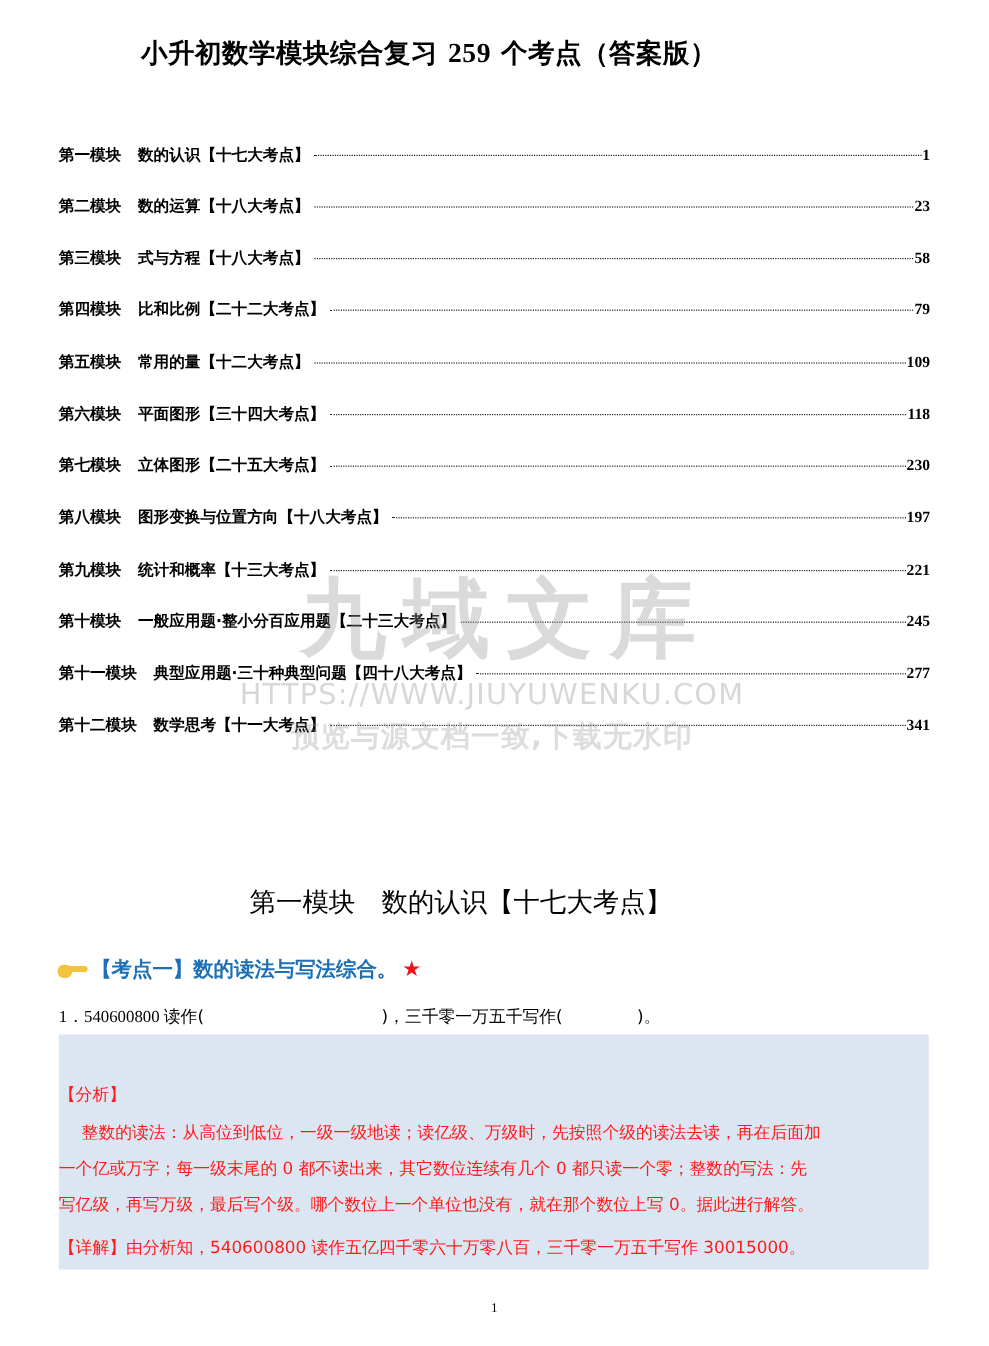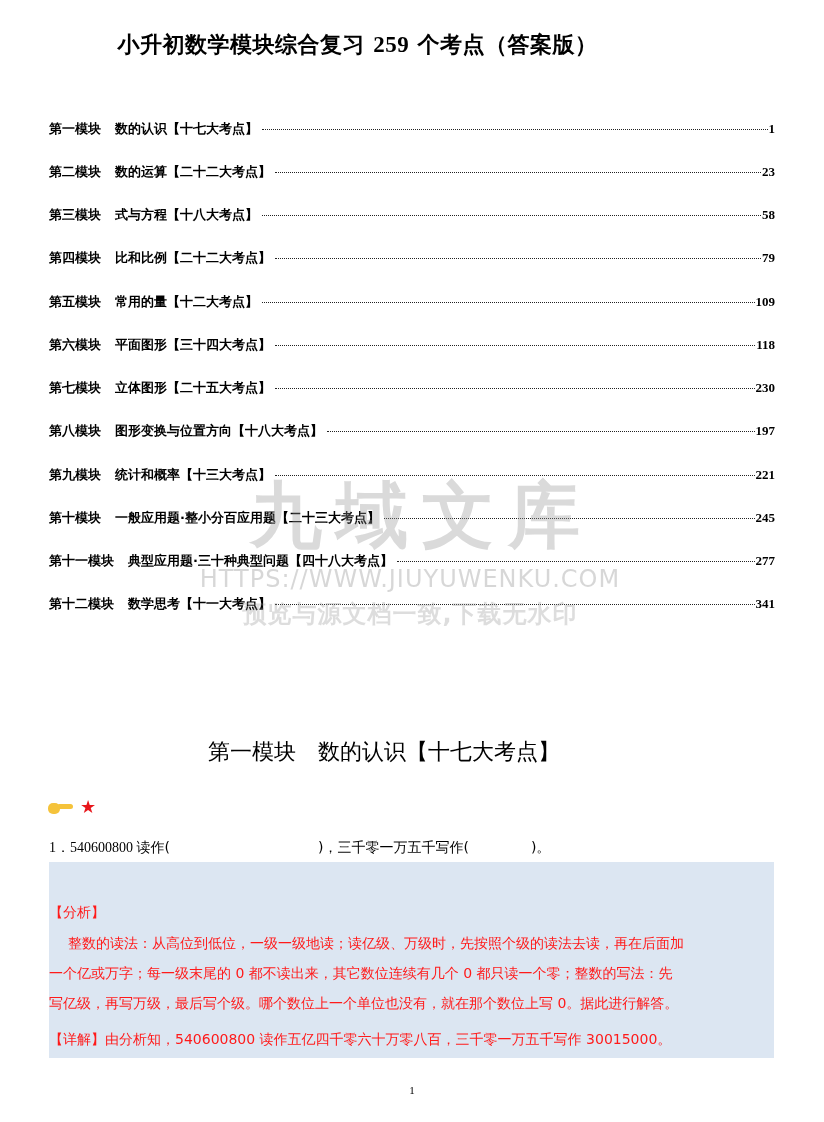--- a/index.html
+++ b/index.html
@@ -70,21 +70,21 @@
     <div class="toc-row" style="top:0px">
       <span class="mod">第一模块</span>
         <span class="gap"></span>
       <span class="ttl">数的认识【十七大考点】</span>
       <span class="dots"></span>
       <span class="pg">1</span>
     </div>
     <div class="toc-row" style="top:43px">
       <span class="mod">第二模块</span>
         <span class="gap"></span>
-      <span class="ttl">数的运算【二十二大考点】</span>
+      <span class="ttl">数的运算【十八大考点】</span>
       <span class="dots"></span>
       <span class="pg">23</span>
     </div>
     <div class="toc-row" style="top:86px">
       <span class="mod">第三模块</span>
         <span class="gap"></span>
       <span class="ttl">式与方程【十八大考点】</span>
       <span class="dots"></span>
       <span class="pg">58</span>
     </div>
@@ -159,20 +159,21 @@
 
   <div class="sec-title">
     <span>第一模块</span><span class="gap"></span><span>数的认识【十七大考点】</span>
   </div>
 
   <div class="kp">
     <span class="hand">
         <span class="palm"></span>
         <span class="finger"></span>
       </span>
+    <span>【考点一】数的读法与写法综合。</span>
     <span class="star">★</span>
   </div>
 
   <div class="q"><span>1．</span><span>540600800</span> <span class="cn">读作(</span><span style="display:inline-block;width:148px"></span><span class="cn">)，三千零一万五千写作(</span><span style="display:inline-block;width:62px"></span><span class="cn">)。</span></div>
 
   <div class="ans-box"></div>
 
   <div class="ans-line l2">【分析】</div>
   <div class="ans-line l3">整数的读法：从高位到低位，一级一级地读；读亿级、万级时，先按照个级的读法去读，再在后面加</div>
   <div class="ans-line l4">一个亿或万字；每一级末尾的 0 都不读出来，其它数位连续有几个 0 都只读一个零；整数的写法：先</div>

